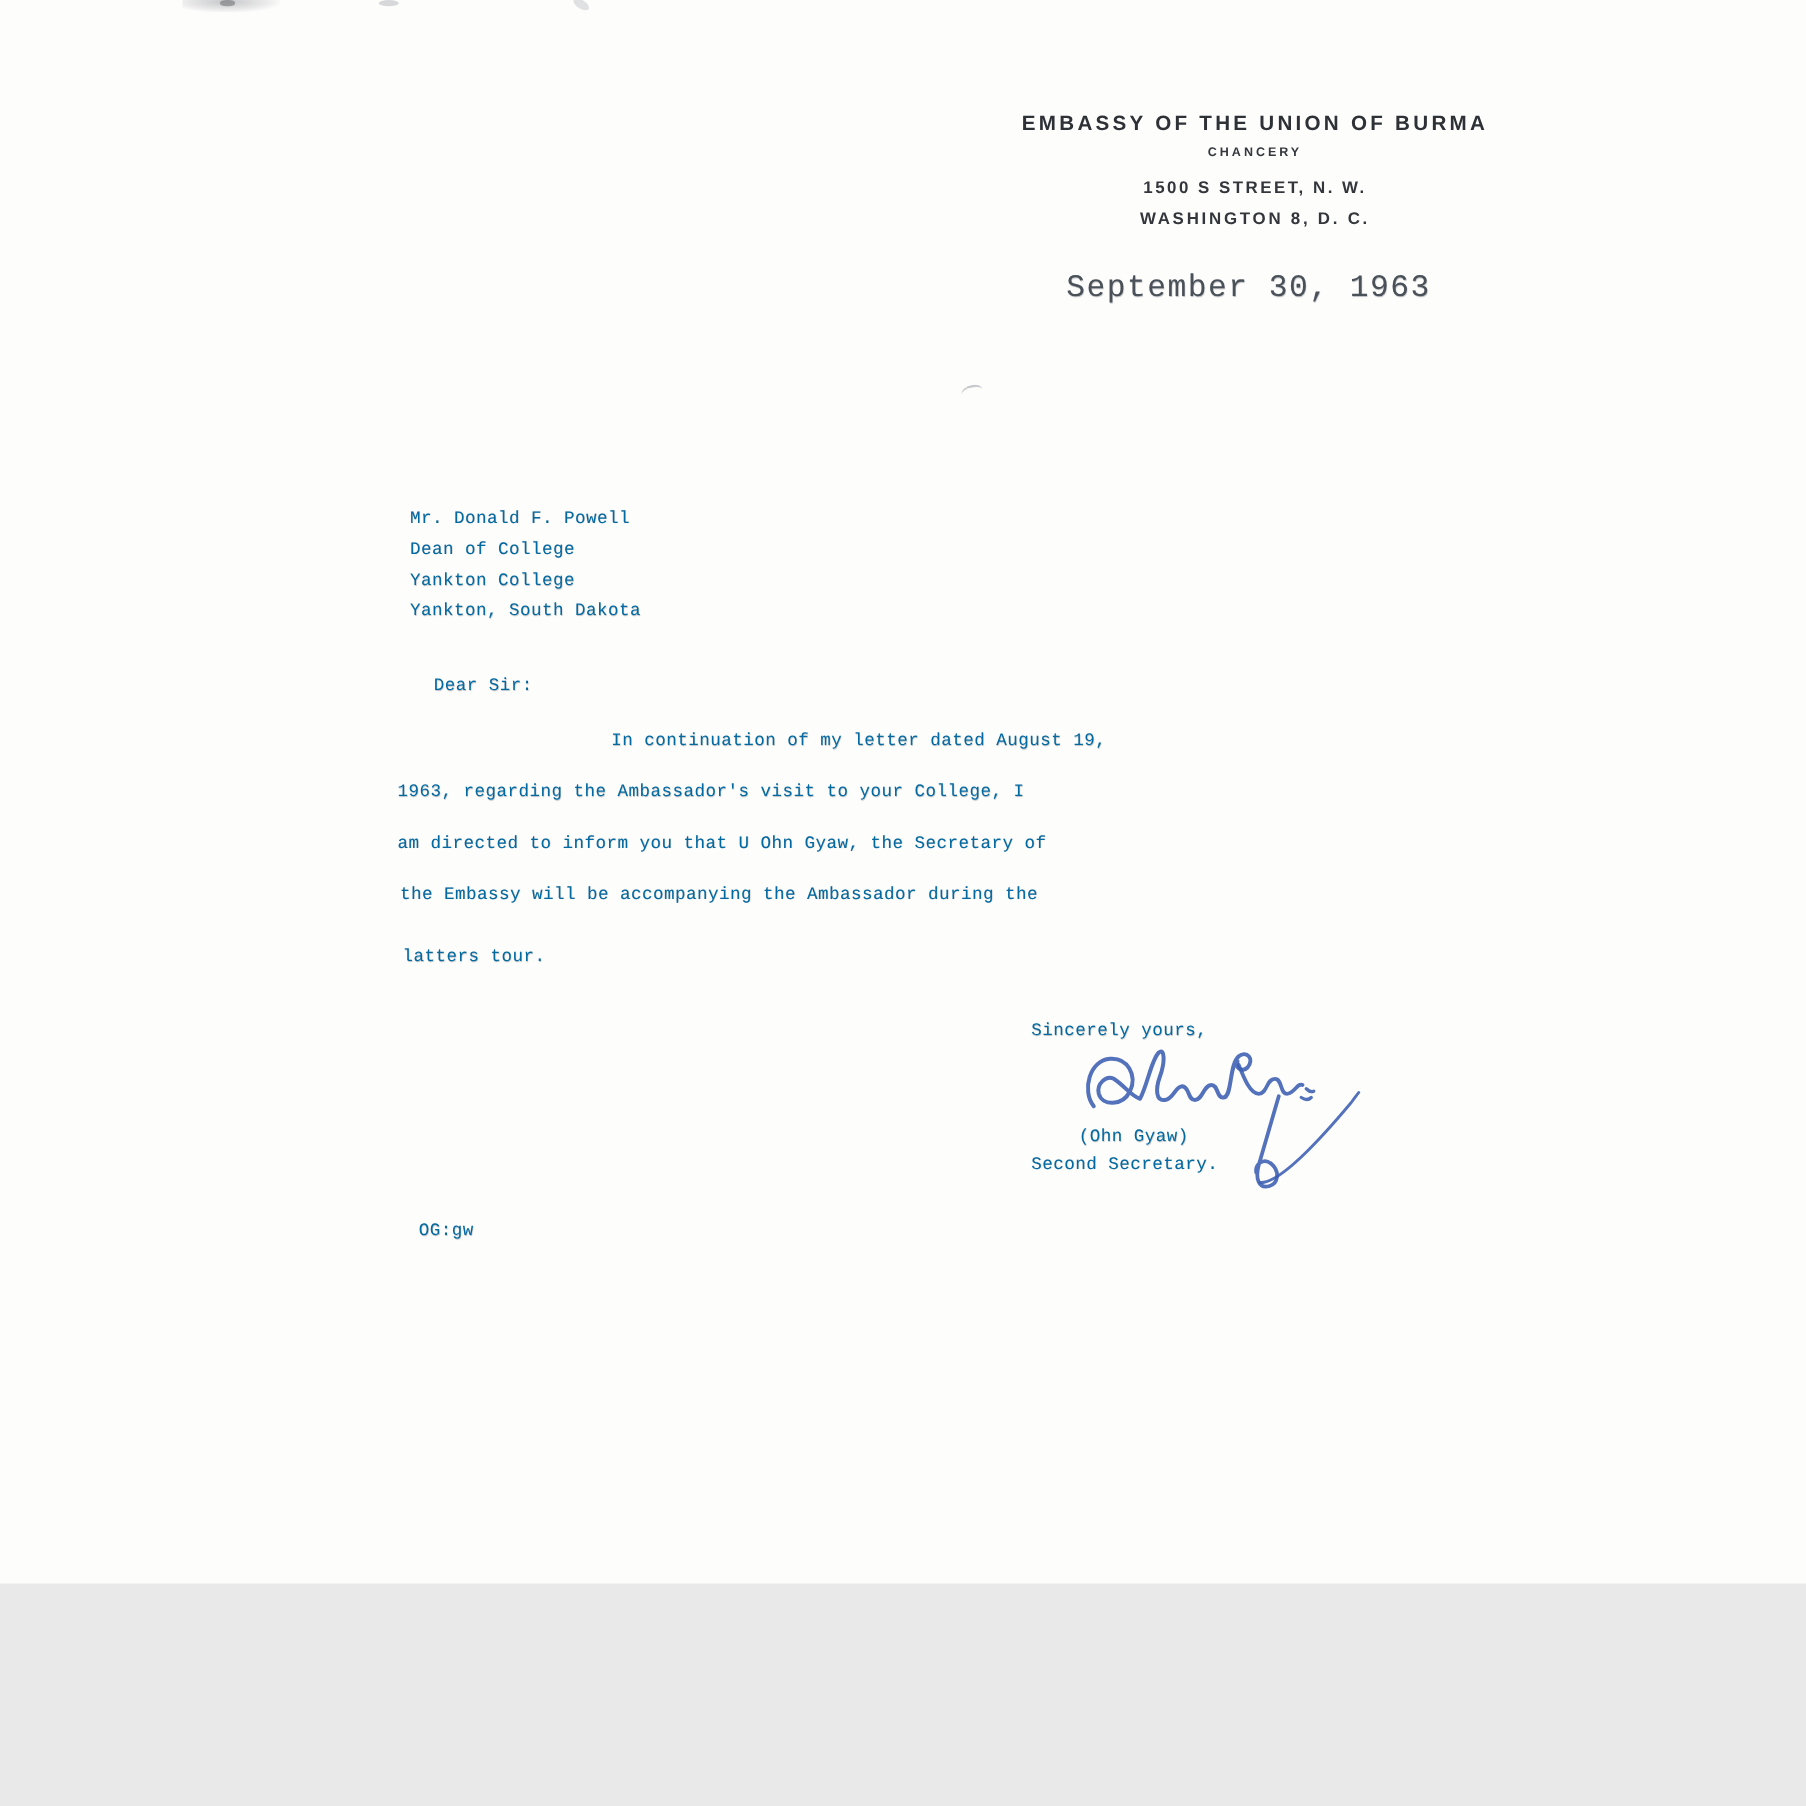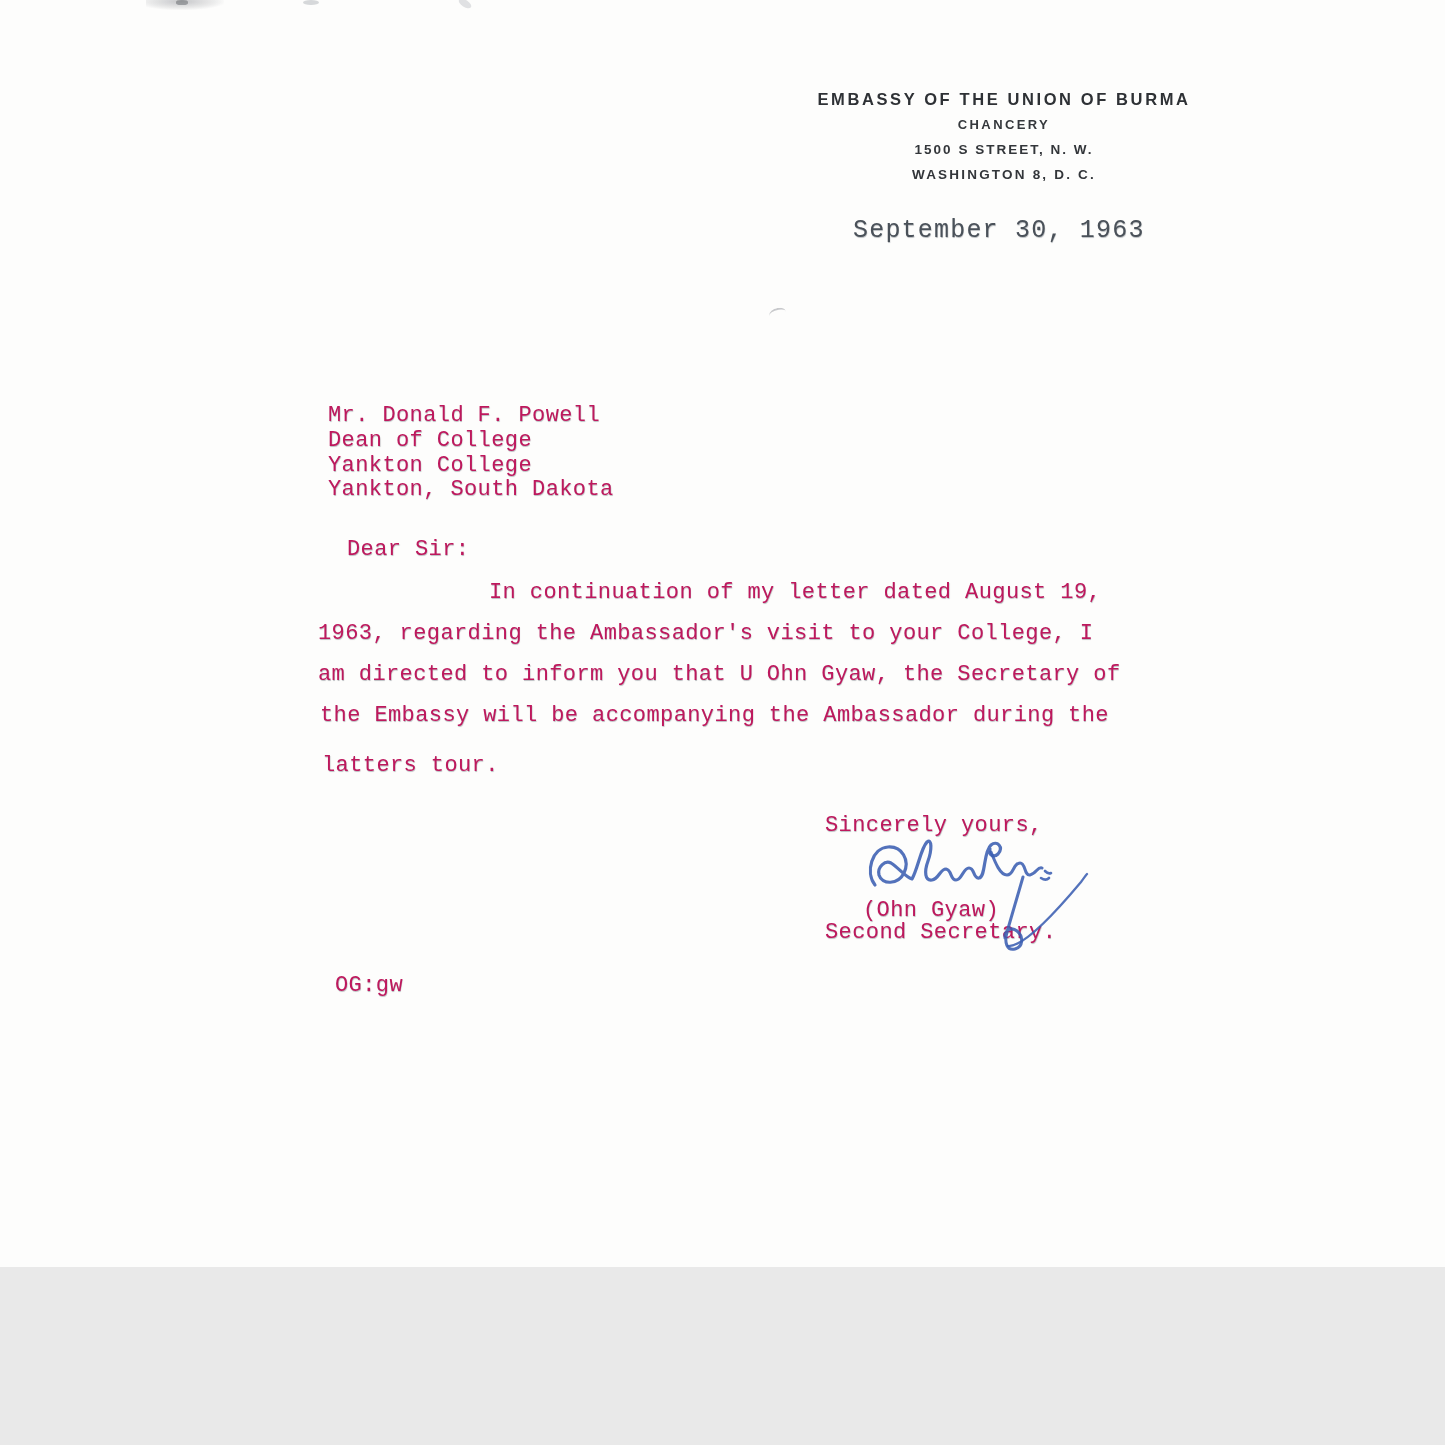--- a/index.html
+++ b/index.html
@@ -6,22 +6,22 @@
   .page {
     position:relative;
     width:1445px; height:1267px;
     background:#fdfdfc;
     overflow:hidden;
     font-family:"Liberation Mono", monospace;
   }
   
   .type {
     position:absolute;
-    color:#be185d;
-    font-size:22px;
+    color:#0369a1;
+    font-size:14px;
     line-height:25px;
     letter-spacing:0.4px;
     white-space:pre;
     text-shadow:0.4px 0.5px 0.7px rgba(70,77,85,0.35);
   }
   .type.date {
     font-size:25px;
     color:#4a5159;
     letter-spacing:1.2px;
   }
@@ -29,21 +29,21 @@
   
   .lh {
     position:absolute;
     left:803px; width:402px;
     text-align:center;
     font-family:"Liberation Sans", sans-serif;
     color:#2e3135;
     white-space:pre;
   }
   .lh1 { top:90px;  font-size:16.5px; font-weight:700; letter-spacing:2.6px; }
-  .lh2 { top:117px; font-size:13px; font-weight:700; letter-spacing:2.4px; color:#35383c; }
+  .lh2 { top:117px; font-size:10px; font-weight:700; letter-spacing:2.4px; color:#35383c; }
   .lh3 { top:142px; font-size:13.5px; font-weight:700; letter-spacing:2.0px; color:#33363a; }
   .lh4 { top:167px; font-size:13.5px; font-weight:700; letter-spacing:2.2px; color:#33363a; }
   
   .sig {
     position:absolute;
     left:855px; top:830px;
     width:245px; height:125px;
     z-index:5;
   }
   

